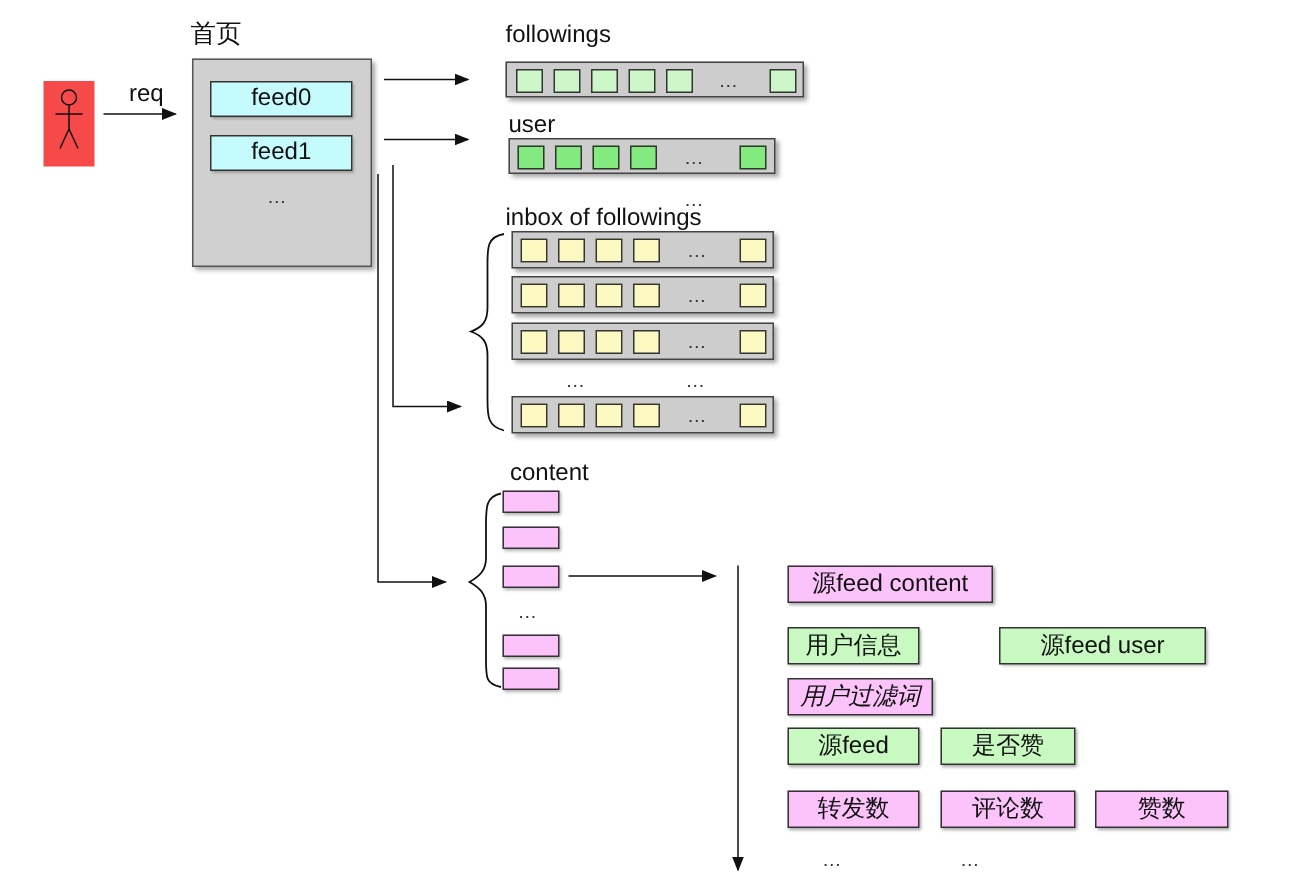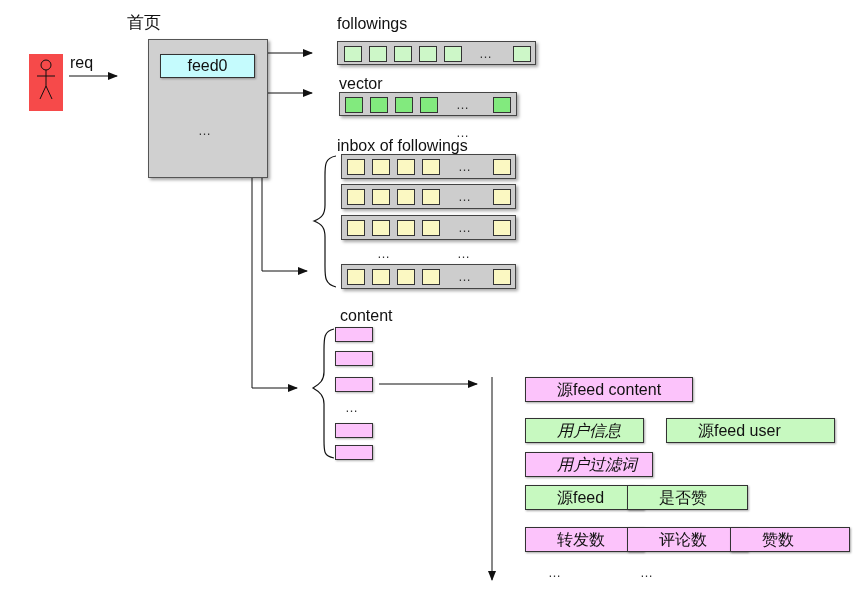--- a/index.html
+++ b/index.html
@@ -4,37 +4,37 @@
 <style>
   html, body { margin:0; padding:0; background:#ffffff; }
   body { width:864px; height:593px; position:relative; overflow:hidden;
          font-family:"Liberation Sans","DejaVu Sans",sans-serif; color:#111; }
   .label { position:absolute; font-size:16px; line-height:18px; white-space:nowrap; color:#111; }
   .ellipsis { position:absolute; font-size:13px; line-height:10px; letter-spacing:1px; color:#333; }
 
   .actor { position:absolute; left:29px; top:54px; width:34px; height:57px; background:#f64a4a; }
 
   .container { position:absolute; left:128px; top:39px; width:118px; height:137px;
-               background:#d0d0d0; border:1px solid #555; box-shadow:2px 2px 3px rgba(0,0,0,0.35);margin-left:20px; }
+               background:#d0d0d0; border:1px solid #555; box-shadow:2px 2px 3px rgba(0,0,0,0.35); }
   .feed { position:absolute; left:11px; width:93px; height:22px; background:#c5fbfd;
           border:1px solid #333; font-size:16px; line-height:22px; text-align:center; box-shadow:1px 1px 2px rgba(0,0,0,0.3); }
 
   .row { position:absolute; background:#cdcdcd; border:1px solid #444;
          box-shadow:2px 2px 3px rgba(0,0,0,0.35); }
   .cell { position:absolute; top:4px; width:16px; height:14px; border:1px solid #333; }
   .cell.light { background:#cdf7c8; }
   .cell.bright { background:#82ea7e; }
   .cell.yellow { background:#fbf8c2; }
   .row .dots { position:absolute; top:4px; font-size:13px; color:#333; letter-spacing:1px; }
 
   .cbox { position:absolute; left:335px; width:36px; height:13px; background:#fcc3fb;
           border:1px solid #333; box-shadow:1px 1px 2px rgba(0,0,0,0.3); }
 
   .field { position:absolute; height:23px; border:1px solid #333; font-size:16px; line-height:23px;
-           white-space:nowrap; box-shadow:1px 1px 2px rgba(0,0,0,0.35);padding-left:31px; }
+           text-align:center; white-space:nowrap; box-shadow:1px 1px 2px rgba(0,0,0,0.35); }
   .field.pink { background:#fcc3fb; }
   .field.green { background:#c7f9c0; }
 
   svg.lines { position:absolute; left:0; top:0; }
 </style>
 </head>
 <body>
 
 <svg class="lines" width="864" height="593">
   <defs>
@@ -64,40 +64,41 @@
 
 <div class="actor">
   <svg width="34" height="57">
     <circle cx="17" cy="11" r="5" fill="none" stroke="#111" stroke-width="1"></circle>
     <line x1="17" y1="16" x2="17" y2="32" stroke="#111" stroke-width="1"></line>
     <line x1="8" y1="22" x2="26" y2="22" stroke="#111" stroke-width="1"></line>
     <line x1="17" y1="32" x2="11" y2="45" stroke="#111" stroke-width="1"></line>
     <line x1="17" y1="32" x2="23" y2="45" stroke="#111" stroke-width="1"></line>
   </svg>
 </div>
-<div class="label" style="left:70px;top:54px;">req</div>
+<div class="label" style="left:86px;top:54px;">req</div>
 
 <div class="label" style="left:127px;top:14px;font-size:17px;">首页</div>
 <div class="container">
   <div class="feed" style="top:14px;">feed0</div>
+  <div class="feed" style="top:50px;">feed1</div>
   <div class="ellipsis" style="left:49px;top:86px;">…</div>
 </div>
 
 <div class="label" style="left:337px;top:15px;">followings</div>
 <div class="row" style="left:337px;top:41px;width:197px;height:22px;">
   <div class="cell light" style="left:6px;"></div>
   <div class="cell light" style="left:31px;"></div>
   <div class="cell light" style="left:56px;"></div>
   <div class="cell light" style="left:81px;"></div>
   <div class="cell light" style="left:106px;"></div>
   <div class="dots" style="left:141px;">…</div>
   <div class="cell light" style="left:175px;"></div>
 </div>
 
-<div class="label" style="left:339px;top:75px;">vector</div>
+<div class="label" style="left:339px;top:75px;">user</div>
 <div class="row" style="left:339px;top:92px;width:176px;height:22px;">
   <div class="cell bright" style="left:5px;"></div>
   <div class="cell bright" style="left:30px;"></div>
   <div class="cell bright" style="left:55px;"></div>
   <div class="cell bright" style="left:80px;"></div>
   <div class="dots" style="left:116px;">…</div>
   <div class="cell bright" style="left:153px;"></div>
 </div>
 
 <div class="ellipsis" style="left:456px;top:128px;">…</div>
@@ -140,21 +141,21 @@
 
 <div class="label" style="left:340px;top:307px;">content</div>
 <div class="cbox" style="top:327px;"></div>
 <div class="cbox" style="top:351px;"></div>
 <div class="cbox" style="top:377px;"></div>
 <div class="ellipsis" style="left:345px;top:403px;">…</div>
 <div class="cbox" style="top:423px;"></div>
 <div class="cbox" style="top:445px;"></div>
 
 <div class="field pink" style="left:525px;top:377px;width:135px;">源feed content</div>
-<div class="field green" style="left:525px;top:418px;width:86px;font-style:italic;">用户信息</div>
+<div class="field green" style="left:525px;top:418px;width:86px;">用户信息</div>
 <div class="field green" style="left:666px;top:418px;width:136px;">源feed user</div>
 <div class="field pink" style="left:525px;top:452px;width:95px;font-style:italic;">用户过滤词</div>
 <div class="field green" style="left:525px;top:485px;width:86px;">源feed</div>
 <div class="field green" style="left:627px;top:485px;width:88px;">是否赞</div>
 <div class="field pink" style="left:525px;top:527px;width:86px;">转发数</div>
 <div class="field pink" style="left:627px;top:527px;width:88px;">评论数</div>
 <div class="field pink" style="left:730px;top:527px;width:87px;">赞数</div>
 <div class="ellipsis" style="left:548px;top:568px;">…</div>
 <div class="ellipsis" style="left:640px;top:568px;">…</div>
 

